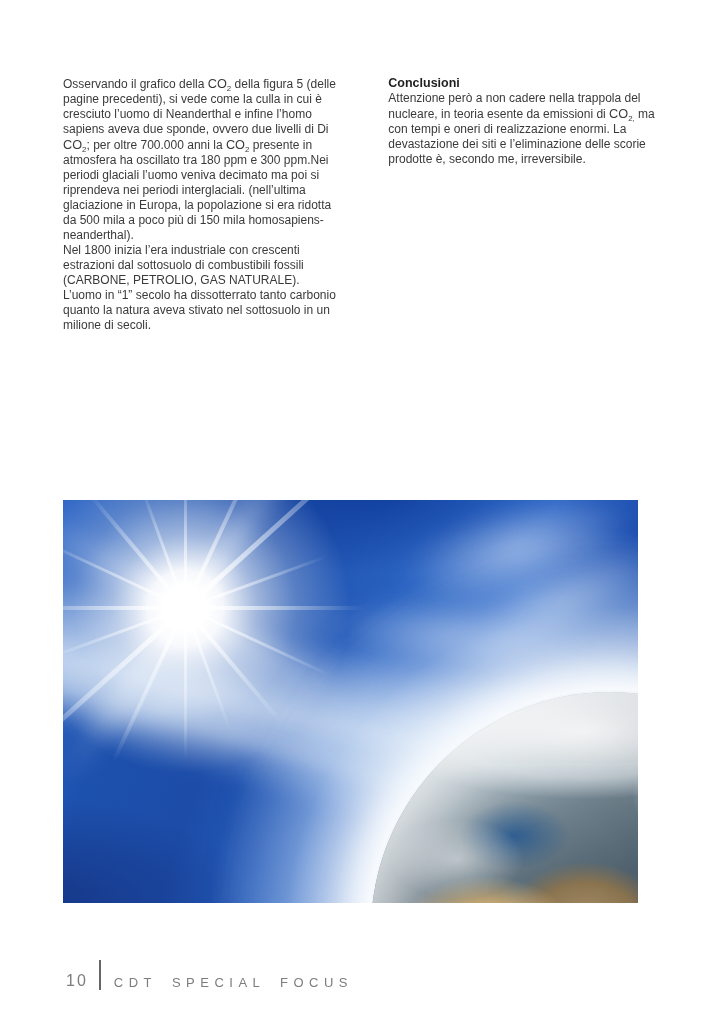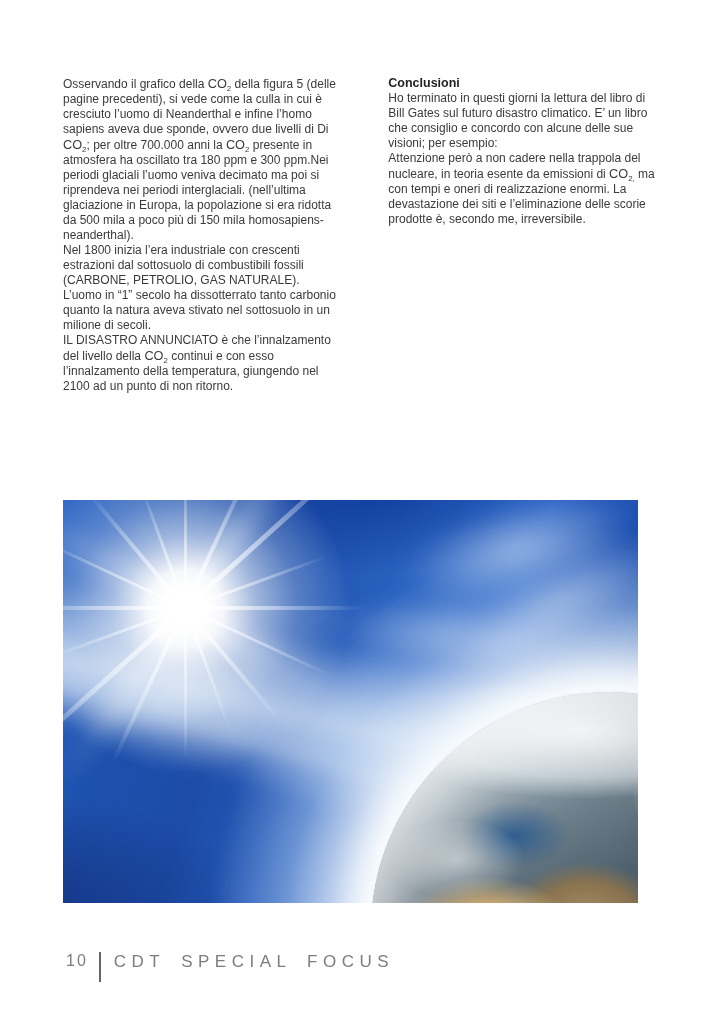--- a/index.html
+++ b/index.html
@@ -82,39 +82,37 @@
       radial-gradient(ellipse 30% 22% at 62% 60%, rgba(85,99,107,.9) 0%, rgba(85,99,107,0) 75%),
       radial-gradient(ellipse 45% 35% at 42% 82%, #04101f 0%, #071a33 55%, rgba(7,26,51,0) 85%),
       linear-gradient(155deg, #b9c6cd 0%, #8da0ab 18%, #5a6c78 38%, #2c3c4c 60%, #0d1a2a 80%, #050d18 100%);
     box-shadow:
       0 0 45px 12px rgba(255,255,255,.9),
       0 0 110px 45px rgba(222,236,250,.5),
       inset 22px 32px 70px rgba(255,255,255,.8),
       inset -60px -80px 140px rgba(2,8,20,.9);
   }
   
-  .footer{position:absolute;left:66px;top:952px;height:38px;display:flex;align-items:flex-start;}
+  .footer{position:absolute;left:66px;top:952px;height:38px;display:flex;align-items:flex-end;}
   .pagenum{font-size:16px;letter-spacing:2px;color:var(--footer-gray,#7d7d7d);font-weight:400;}
   .fdivider{width:2px;height:30px;background:#666;margin:0 13px 0 11px;}
-  .footer-label{font-size:17px;letter-spacing:5.5px;word-spacing:6px;color:var(--footer-gray,#7d7d7d);font-weight:400;}
+  .footer-label{font-size:13px;letter-spacing:5.5px;word-spacing:6px;color:var(--footer-gray,#7d7d7d);font-weight:400;}
 </style>
 </head>
 <body>
 
 <div class="page">
 
   <div class="columns">
     <div class="col left">
       <p>Osservando il grafico della <span class="co">CO<sub>2</sub></span> della figura 5 (delle pagine precedenti), si vede come la culla in cui è cresciuto l’uomo di Neanderthal e infine l’homo sapiens aveva due sponde, ovvero due livelli di  Di <span class="co">CO<sub>2</sub></span>; per oltre 700.000 anni la <span class="co">CO<sub>2</sub></span> presente in atmosfera ha oscillato tra 180 ppm e 300 ppm.Nei periodi glaciali l’uomo veniva decimato ma poi si riprendeva nei periodi interglaciali. (nell’ultima glaciazione in Europa, la popolazione si era ridotta da 500 mila a poco più di 150 mila homosapiens-neanderthal).</p>
       <p>Nel 1800 inizia l’era industriale con crescenti estrazioni dal sottosuolo di combustibili fossili (CARBONE, PETROLIO, GAS NATURALE). L’uomo in “1” secolo ha dissotterrato tanto carbonio quanto la natura aveva stivato nel sottosuolo in un milione di secoli.</p>
-      <p>IL DISASTRO ANNUNCIATO è che l’innalzamento del livello della <span class="co">CO<sub>2</sub></span> continui e con esso l’innalzamento della temperatura, giungendo nel 2100 ad un punto di non ritorno.</p>
     </div>
     <div class="col right">
       <h3>Conclusioni</h3>
-      <p>Ho terminato in questi giorni la lettura del libro di Bill Gates sul futuro disastro climatico. E’ un libro che consiglio e concordo con alcune delle sue visioni; per esempio:</p>
       <p>Attenzione però a non cadere nella trappola del nucleare, in teoria esente da emissioni di <span class="co">CO<sub>2,</sub></span> ma con tempi e oneri di realizzazione enormi. La devastazione dei siti e l’eliminazione delle scorie prodotte è, secondo me, irreversibile.</p>
     </div>
   </div>
 
   <div class="photo" title="Sole che splende nel cielo blu sopra la Terra vista dallo spazio">
     <div class="sky"></div>
     <div class="cirrus c1"></div>
     <div class="cirrus c2"></div>
     <div class="cirrus c3"></div>
     <div class="cirrus c4"></div>

